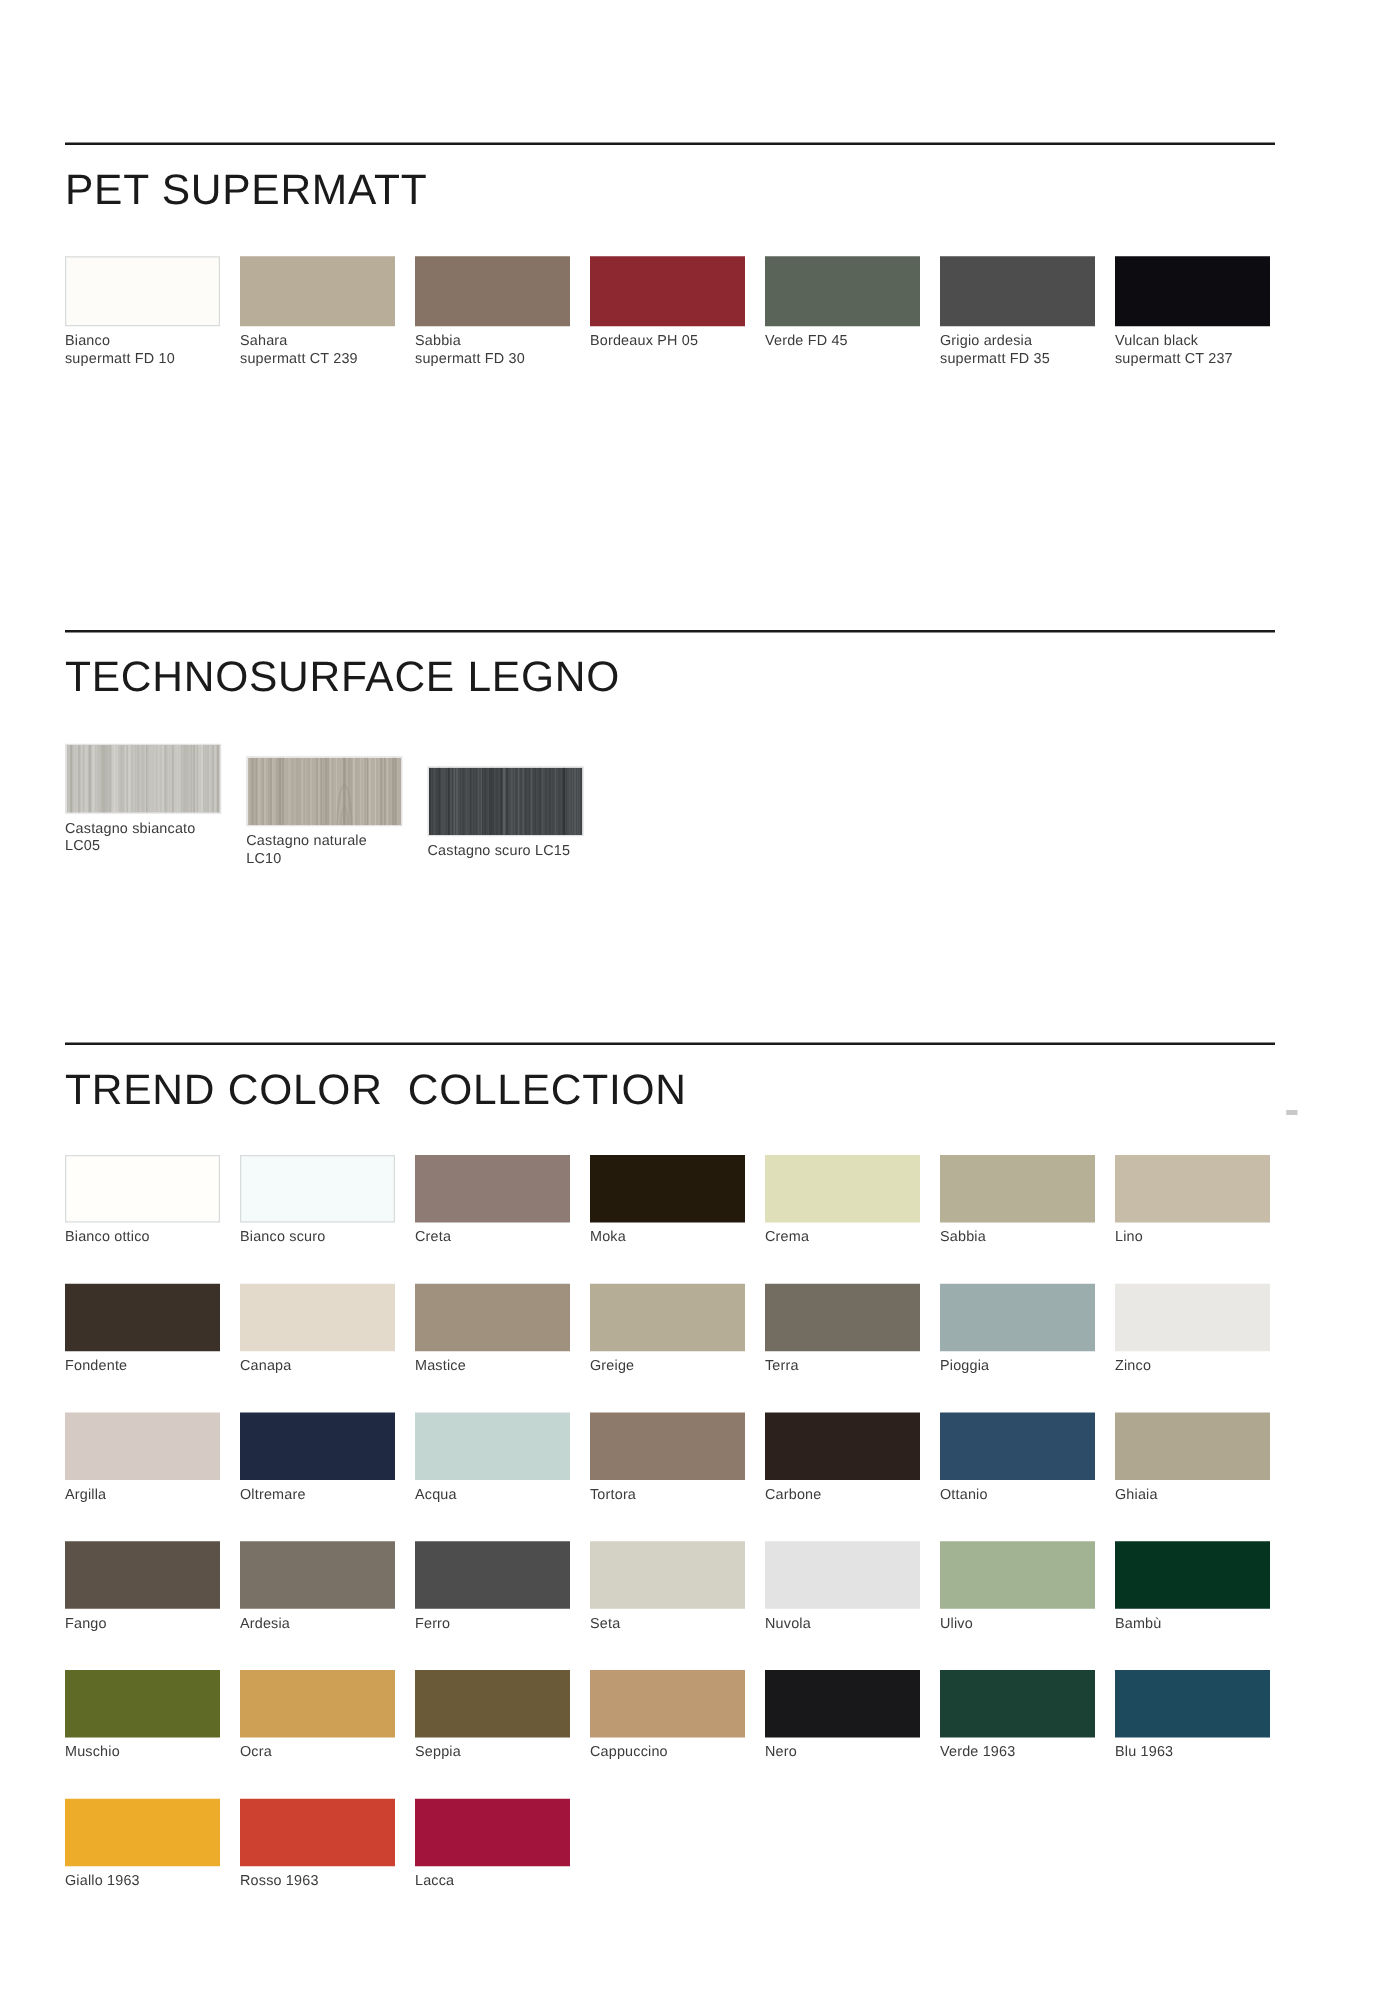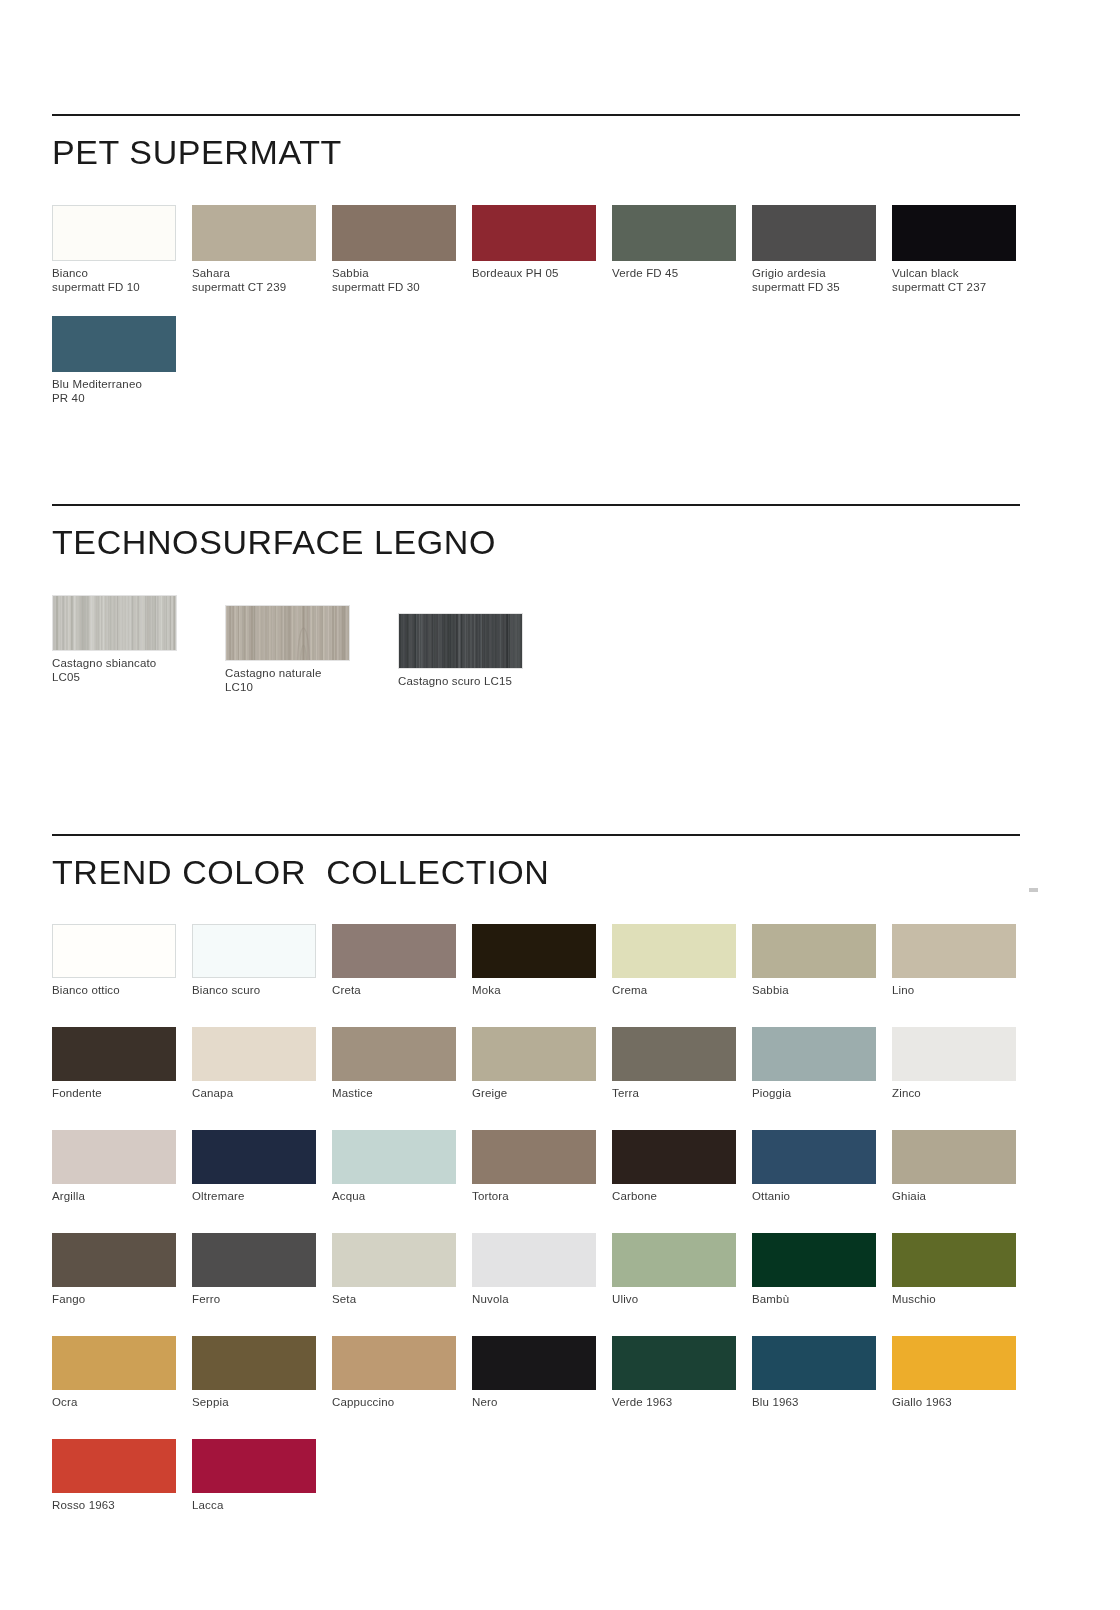--- a/index.html
+++ b/index.html
@@ -137,32 +137,27 @@
         <div class="swatch-cell">
           <div class="swatch-chip" style="background: rgb(78, 77, 77);"></div>
           <div class="swatch-label">Grigio ardesia
 supermatt FD 35</div>
         </div>
         <div class="swatch-cell">
           <div class="swatch-chip" style="background: rgb(13, 12, 16);"></div>
           <div class="swatch-label">Vulcan black
 supermatt CT 237</div>
         </div>
-        <div class="swatch-cell swatch-row2">
-          <div class="swatch-chip" style="background: rgb(59, 95, 112);"></div>
-          <div class="swatch-label">Blu Mediterraneo
-PR 40</div>
-        </div>
       </div>
   </div>
 
   <div class="section" id="sec-legno" style="top:504px;">
     <div class="rule"></div>
     <h1 class="section-title">TECHNOSURFACE LEGNO</h1>
-    <div class="swatch-grid" id="legno-grid" style="margin-top:34px;gap:28px;">
+    <div class="swatch-grid" id="legno-grid" style="margin-top:34px;">
         <div class="swatch-cell">
           <div class="swatch-chip wood">
             <svg class="wood-grain" viewBox="0 0 100 100" preserveAspectRatio="none" xmlns="http://www.w3.org/2000/svg">
               <rect x="0" y="0" width="100" height="100" fill="#c2c1bb"></rect>
               <rect x="0.59" y="0" width="0.65" height="100" fill="#a6a59d" opacity="0.12"></rect>
               <rect x="2.52" y="0" width="1.39" height="100" fill="#a6a59d" opacity="0.58"></rect>
               <rect x="3.10" y="0" width="0.68" height="100" fill="#a6a59d" opacity="0.31"></rect>
               <rect x="5.06" y="0" width="0.26" height="100" fill="#dbdad5" opacity="0.52"></rect>
               <rect x="6.54" y="0" width="1.01" height="100" fill="#dbdad5" opacity="0.29"></rect>
               <rect x="7.65" y="0" width="1.17" height="100" fill="#a6a59d" opacity="0.45"></rect>
@@ -484,20 +479,24 @@
         </div>
         <div class="swatch-cell">
           <div class="swatch-chip" style="background: rgb(176, 167, 145);"></div>
           <div class="swatch-label">Ghiaia</div>
         </div>
         <div class="swatch-cell">
           <div class="swatch-chip" style="background: rgb(93, 82, 71);"></div>
           <div class="swatch-label">Fango</div>
         </div>
         <div class="swatch-cell">
+          <div class="swatch-chip" style="background: rgb(122, 113, 102);"></div>
+          <div class="swatch-label">Ardesia</div>
+        </div>
+        <div class="swatch-cell">
           <div class="swatch-chip" style="background: rgb(78, 77, 77);"></div>
           <div class="swatch-label">Ferro</div>
         </div>
         <div class="swatch-cell">
           <div class="swatch-chip" style="background: rgb(211, 210, 196);"></div>
           <div class="swatch-label">Seta</div>
         </div>
         <div class="swatch-cell">
           <div class="swatch-chip" style="background: rgb(227, 227, 228);"></div>
           <div class="swatch-label">Nuvola</div>

